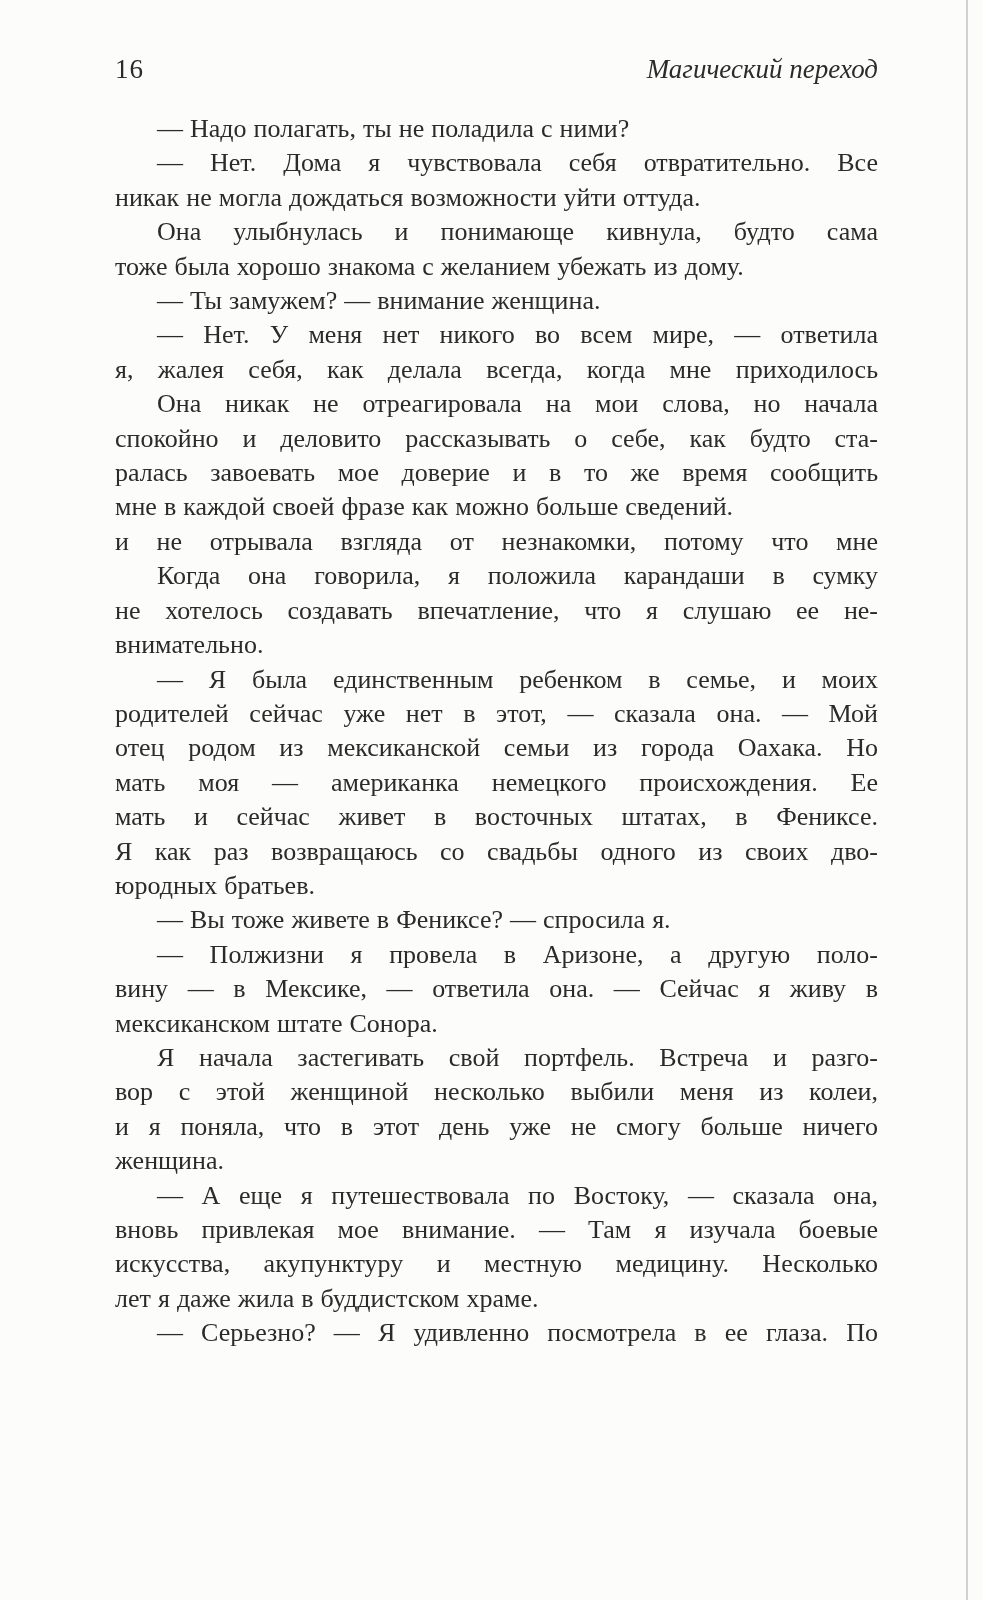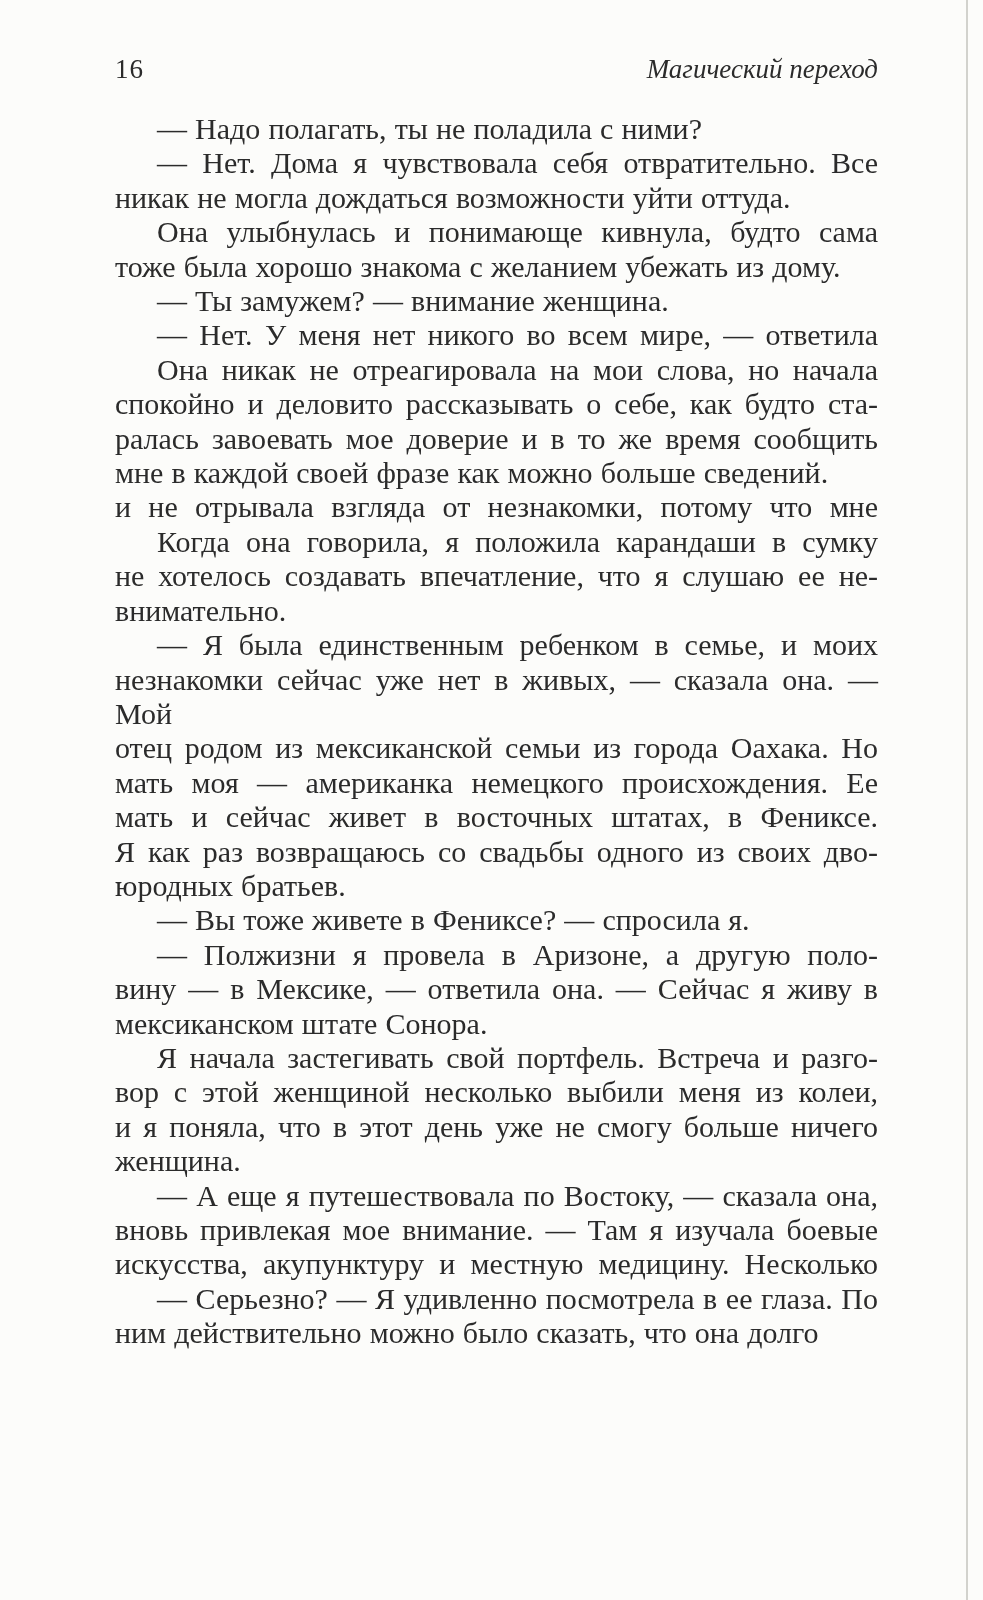--- a/index.html
+++ b/index.html
@@ -38,21 +38,21 @@
     letter-spacing: 1px;
   }
   .running-title {
     font-style: italic;
   }
   .text-block {
     position: absolute;
     top: 112px;
     left: 115px;
     right: 95px;
-    font-size: 30px;
+    font-size: 26px;
     line-height: 34.4px;
   }
   .paragraph {
     margin: 0;
     padding: 0;
   }
   .line {
     display: block;
     text-align: justify;
     text-align-last: justify;
@@ -95,36 +95,37 @@
       </p>
       <p class="paragraph">
         <span class="line first">Она улыбнулась и понимающе кивнула, будто сама</span>
         <span class="line last">тоже была хорошо знакома с желанием убежать из дому.</span>
       </p>
       <p class="paragraph">
         <span class="line first last">— Ты замужем? — внимание женщина.</span>
       </p>
       <p class="paragraph">
         <span class="line first">— Нет. У меня нет никого во всем мире, — ответила</span>
+        <span class="line">я, жалея себя, как делала всегда, когда мне приходилось</span>
       </p>
       <p class="paragraph">
         <span class="line first">Она никак не отреагировала на мои слова, но начала</span>
         <span class="line">спокойно и деловито рассказывать о себе, как будто ста-</span>
         <span class="line">ралась завоевать мое доверие и в то же время сообщить</span>
         <span class="line last">мне в каждой своей фразе как можно больше сведений.</span>
       </p>
       <p class="paragraph">
         <span class="line">и не отрывала взгляда от незнакомки, потому что мне</span>
         <span class="line first">Когда она говорила, я положила карандаши в сумку</span>
         <span class="line">не хотелось создавать впечатление, что я слушаю ее не-</span>
         <span class="line last">внимательно.</span>
       </p>
       <p class="paragraph">
         <span class="line first">— Я была единственным ребенком в семье, и моих</span>
-        <span class="line">незнакомки сейчас уже нет в живых, — сказала она. — Мой</span>
+        <span class="line">родителей сейчас уже нет в этот, — сказала она. — Мой</span>
         <span class="line">отец родом из мексиканской семьи из города Оахака. Но</span>
         <span class="line">мать моя — американка немецкого происхождения. Ее</span>
         <span class="line">мать и сейчас живет в восточных штатах, в Фениксе.</span>
         <span class="line">Я как раз возвращаюсь со свадьбы одного из своих дво-</span>
         <span class="line last">юродных братьев.</span>
       </p>
       <p class="paragraph">
         <span class="line first last">— Вы тоже живете в Фениксе? — спросила я.</span>
       </p>
       <p class="paragraph">
@@ -135,21 +136,21 @@
       <p class="paragraph">
         <span class="line first">Я начала застегивать свой портфель. Встреча и разго-</span>
         <span class="line">вор с этой женщиной несколько выбили меня из колеи,</span>
         <span class="line">и я поняла, что в этот день уже не смогу больше ничего</span>
         <span class="line last">женщина.</span>
       </p>
       <p class="paragraph">
         <span class="line first">— А еще я путешествовала по Востоку, — сказала она,</span>
         <span class="line">вновь привлекая мое внимание. — Там я изучала боевые</span>
         <span class="line">искусства, акупунктуру и местную медицину. Несколько</span>
+        <span class="line last">лет я даже жила в буддистском храме.</span>
       </p>
       <p class="paragraph">
         <span class="line first">— Серьезно? — Я удивленно посмотрела в ее глаза. По</span>
-        <span class="line last">ним действительно можно было сказать, что она долго</span>
       </p>
     </div>
 
   <div class="scan-edge-line"></div>
 </div>
 
 </body></html>

